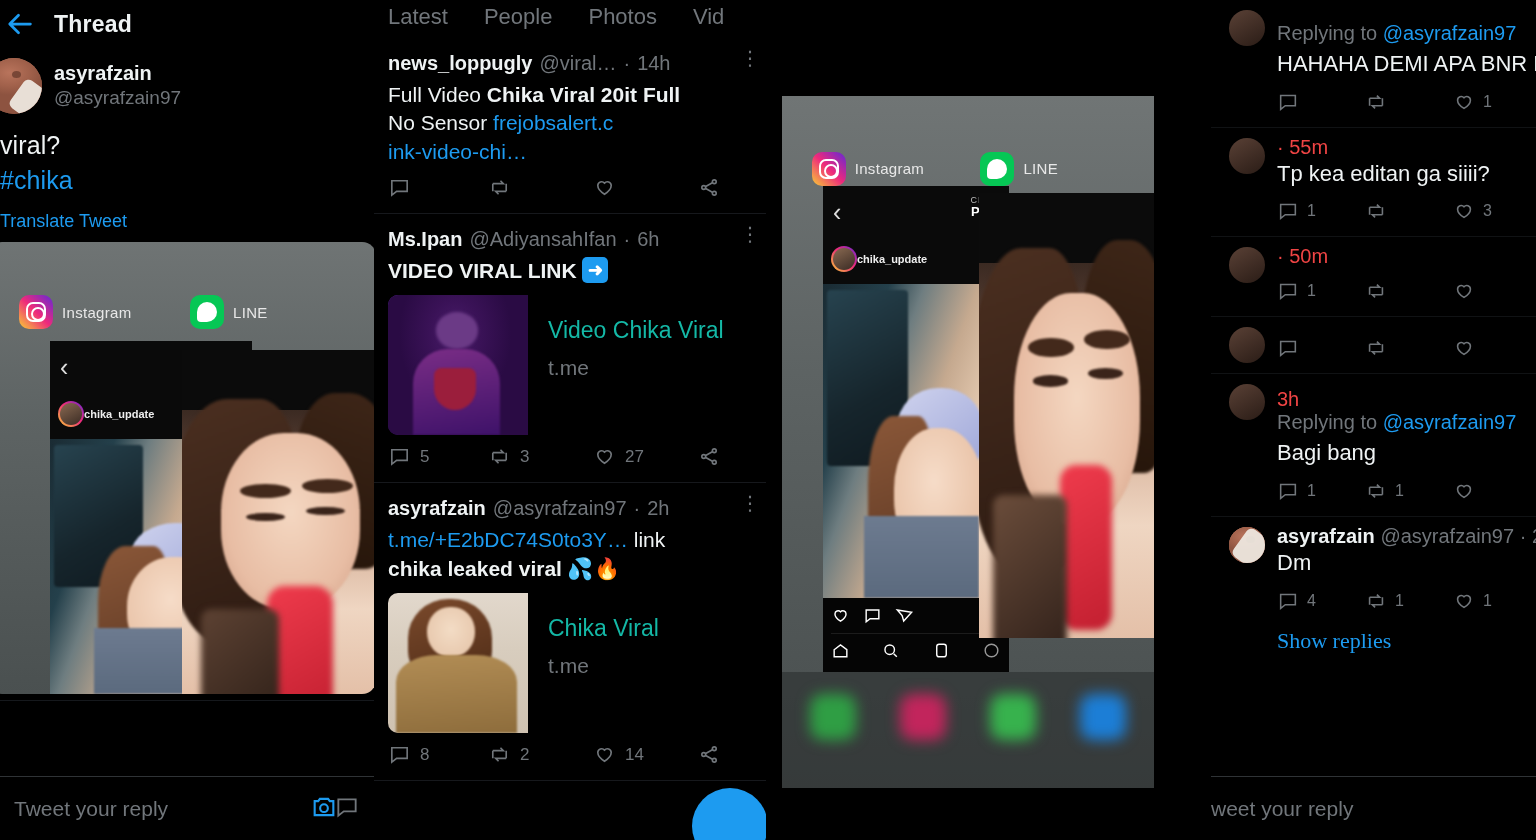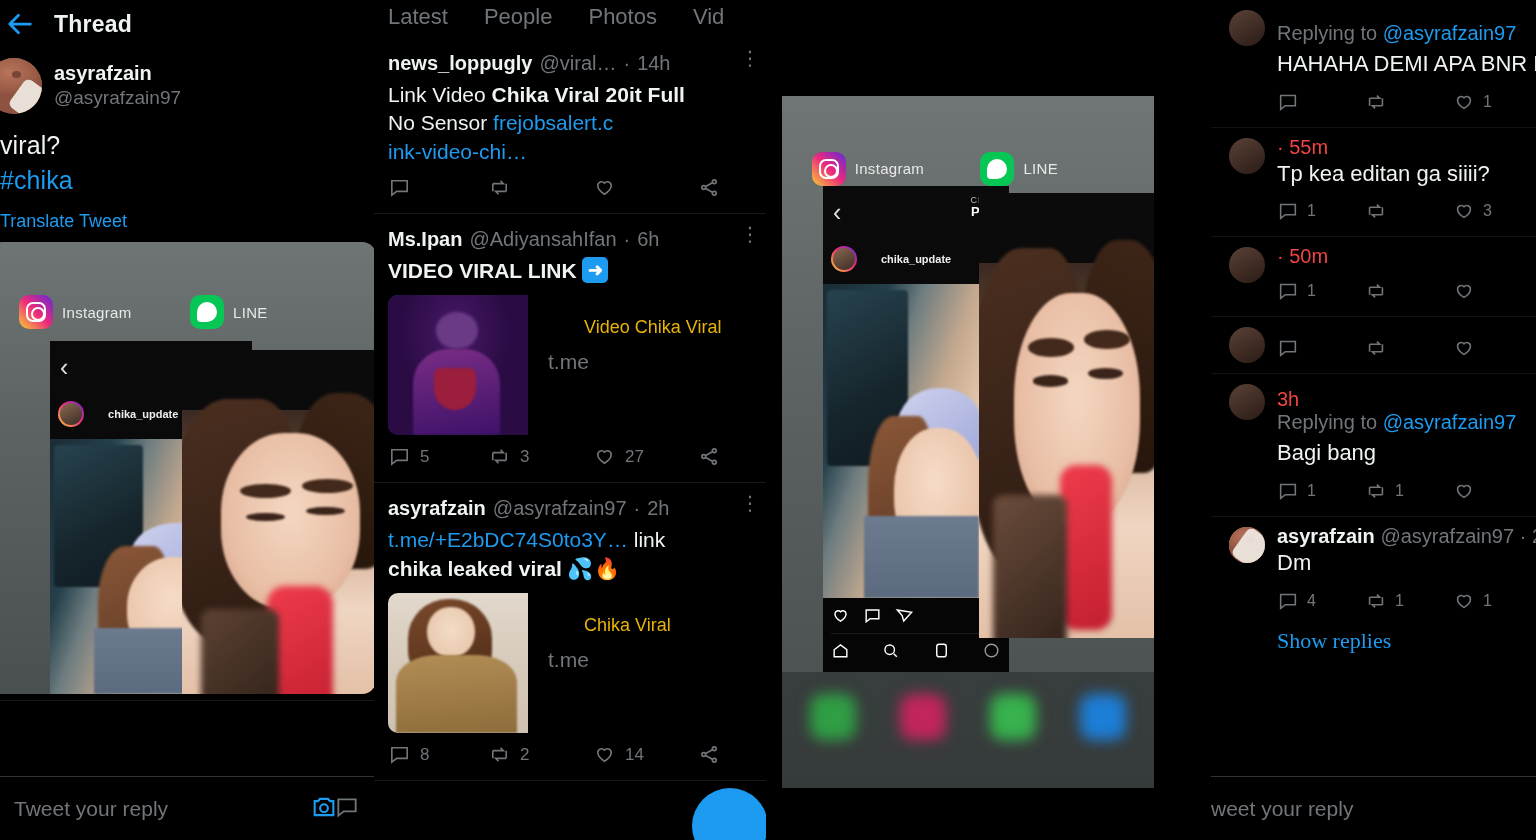--- a/index.html
+++ b/index.html
@@ -64,21 +64,21 @@
   .line-icon { width:34px; height:34px; border-radius:10px; background:#06c755; flex:none; position:relative; filter:blur(.4px);}
   .line-icon:after{content:""; position:absolute; inset:7px; background:#fff; border-radius:50% 50% 50% 20%;}
   .app-label { font-size:15px; color:#e8e8e8; filter:blur(.5px); letter-spacing:.3px;}
 
   .ig-card { position:absolute; left:16%; top:22%; width:52%; bottom:0; background:#0a0a0a; overflow:hidden;}
   .ig-topbar { height:56px; position:relative; }
   .ig-chev { position:absolute; left:10px; top:14px; color:#ddd; font-size:25px; line-height:1;}
   .ig-ttl { position:absolute; right:6px; top:9px; text-align:right; line-height:1.15;}
   .ig-ttl .t1 { font-size:9px; color:#bbb; letter-spacing:1px; filter:blur(.6px);}
   .ig-ttl .t2 { font-size:13px; color:#fff; font-weight:700; filter:blur(.6px);}
-  .ig-user { display:flex; align-items:center; gap:24px; padding:4px 8px 8px 8px;}
+  .ig-user { display:flex; align-items:center; gap:0; padding:4px 8px 8px 8px;}
   .ig-av { width:26px; height:26px; border-radius:50%;
       background:linear-gradient(45deg,#f9ce34,#ee2a7b 55%,#6228d7); padding:2px; flex:none;}
   .ig-av i { display:block; width:100%; height:100%; border-radius:50%;
       background:linear-gradient(150deg,#8a6a52,#3a2b24); }
   .ig-uname { font-size:11px; color:#eee; font-weight:700; filter:blur(.5px);}
   .ig-photo { position:absolute; left:0; right:0; top:98px; bottom:0; background:
       linear-gradient(110deg,#1a2b33 0%, #24404b 22%, #6e7d80 34%, #c5a98f 52%, #e8cdb4 70%, #d9b79a 100%); }
   .ig-photo .win { position:absolute; left:2%; top:2%; width:44%; height:56%;
       background:linear-gradient(150deg,#27434f,#16252c 60%,#0f1a20); border-radius:4px; filter:blur(1px);}
   .ig-photo .cap { position:absolute; left:40%; top:33%; width:46%; height:26%;
@@ -116,21 +116,21 @@
   .tab { white-space:nowrap; }
   .mid-tweet { padding:14px 12px 8px 14px; border-bottom:1px solid #16181c; position:relative;}
   .mid-line { font-size:21px; line-height:1.35; color:#eff3f4; }
   .mid-head { display:flex; align-items:baseline; gap:7px; font-size:20px; }
   .mid-head .dn { font-weight:700; color:#eff3f4; }
   .mid-head .hd { color:#71767b; font-weight:400; }
   .dots { position:absolute; right:8px; top:14px; color:#71767b; font-size:20px; line-height:.6;}
   .card { display:flex; border:0; margin-top:10px; border-radius:10px; overflow:hidden; background:#000;}
   .card-thumb { width:140px; height:140px; flex:none; }
   .card-meta { padding:22px 0 0 20px; }
-  .card-title { font-size:18px; color:#eab308;margin-left:36px; }
+  .card-title { font-size:23px; color:#14b8a6; }
   .card-dom { font-size:21px; color:#71767b; padding-top:12px;}
   .thumb-purple { background:
       radial-gradient(ellipse 40% 55% at 48% 28%, #4a1d6b 0%, #3a1257 45%, #2a0b44 100%),
       linear-gradient(160deg,#5b21a8,#2d0a52); position:relative;}
   .thumb-purple .p-face{ position:absolute; left:34%; top:12%; width:30%; height:26%;
       background:#6b3a86; border-radius:50%; filter:blur(1.5px);}
   .thumb-purple .p-body{ position:absolute; left:18%; top:38%; width:62%; height:62%;
       background:linear-gradient(170deg,#7a2d86,#3e1269); border-radius:40% 40% 0 0; filter:blur(1.2px);}
   .thumb-purple .p-red{ position:absolute; left:33%; top:52%; width:30%; height:30%;
       background:#9b1e3c; border-radius:18% 18% 50% 50%; filter:blur(1.2px);}
@@ -286,21 +286,21 @@
 
     <div class="mid-tweet">
       <div class="dots">⋮</div>
       <div class="mid-head">
         <span class="dn">news_loppugly</span>
         <span class="hd">@viral…</span>
         <span class="hd">·</span>
         <span class="hd">14h</span>
       </div>
       <div class="mid-line" style="padding-top:6px;">
-        <span>Link Video </span><b>Chika Viral 20it</b><b> Full</b><br>
+        <span>Full Video </span><b>Chika Viral 20it</b><b> Full</b><br>
         <span>No Sensor </span><span class="link">frejobsalert.c</span><br>
         <span class="link">ink-video-chi…</span>
       </div>
       <div class="actions">
         <div class="act" style="width:100px">
           <svg viewBox="0 0 24 24" fill="none" stroke="#71767b" stroke-width="1.7">
               <path d="M4 5h16v11H9l-5 4z"></path>
             </svg>
           <span></span>
         </div>

